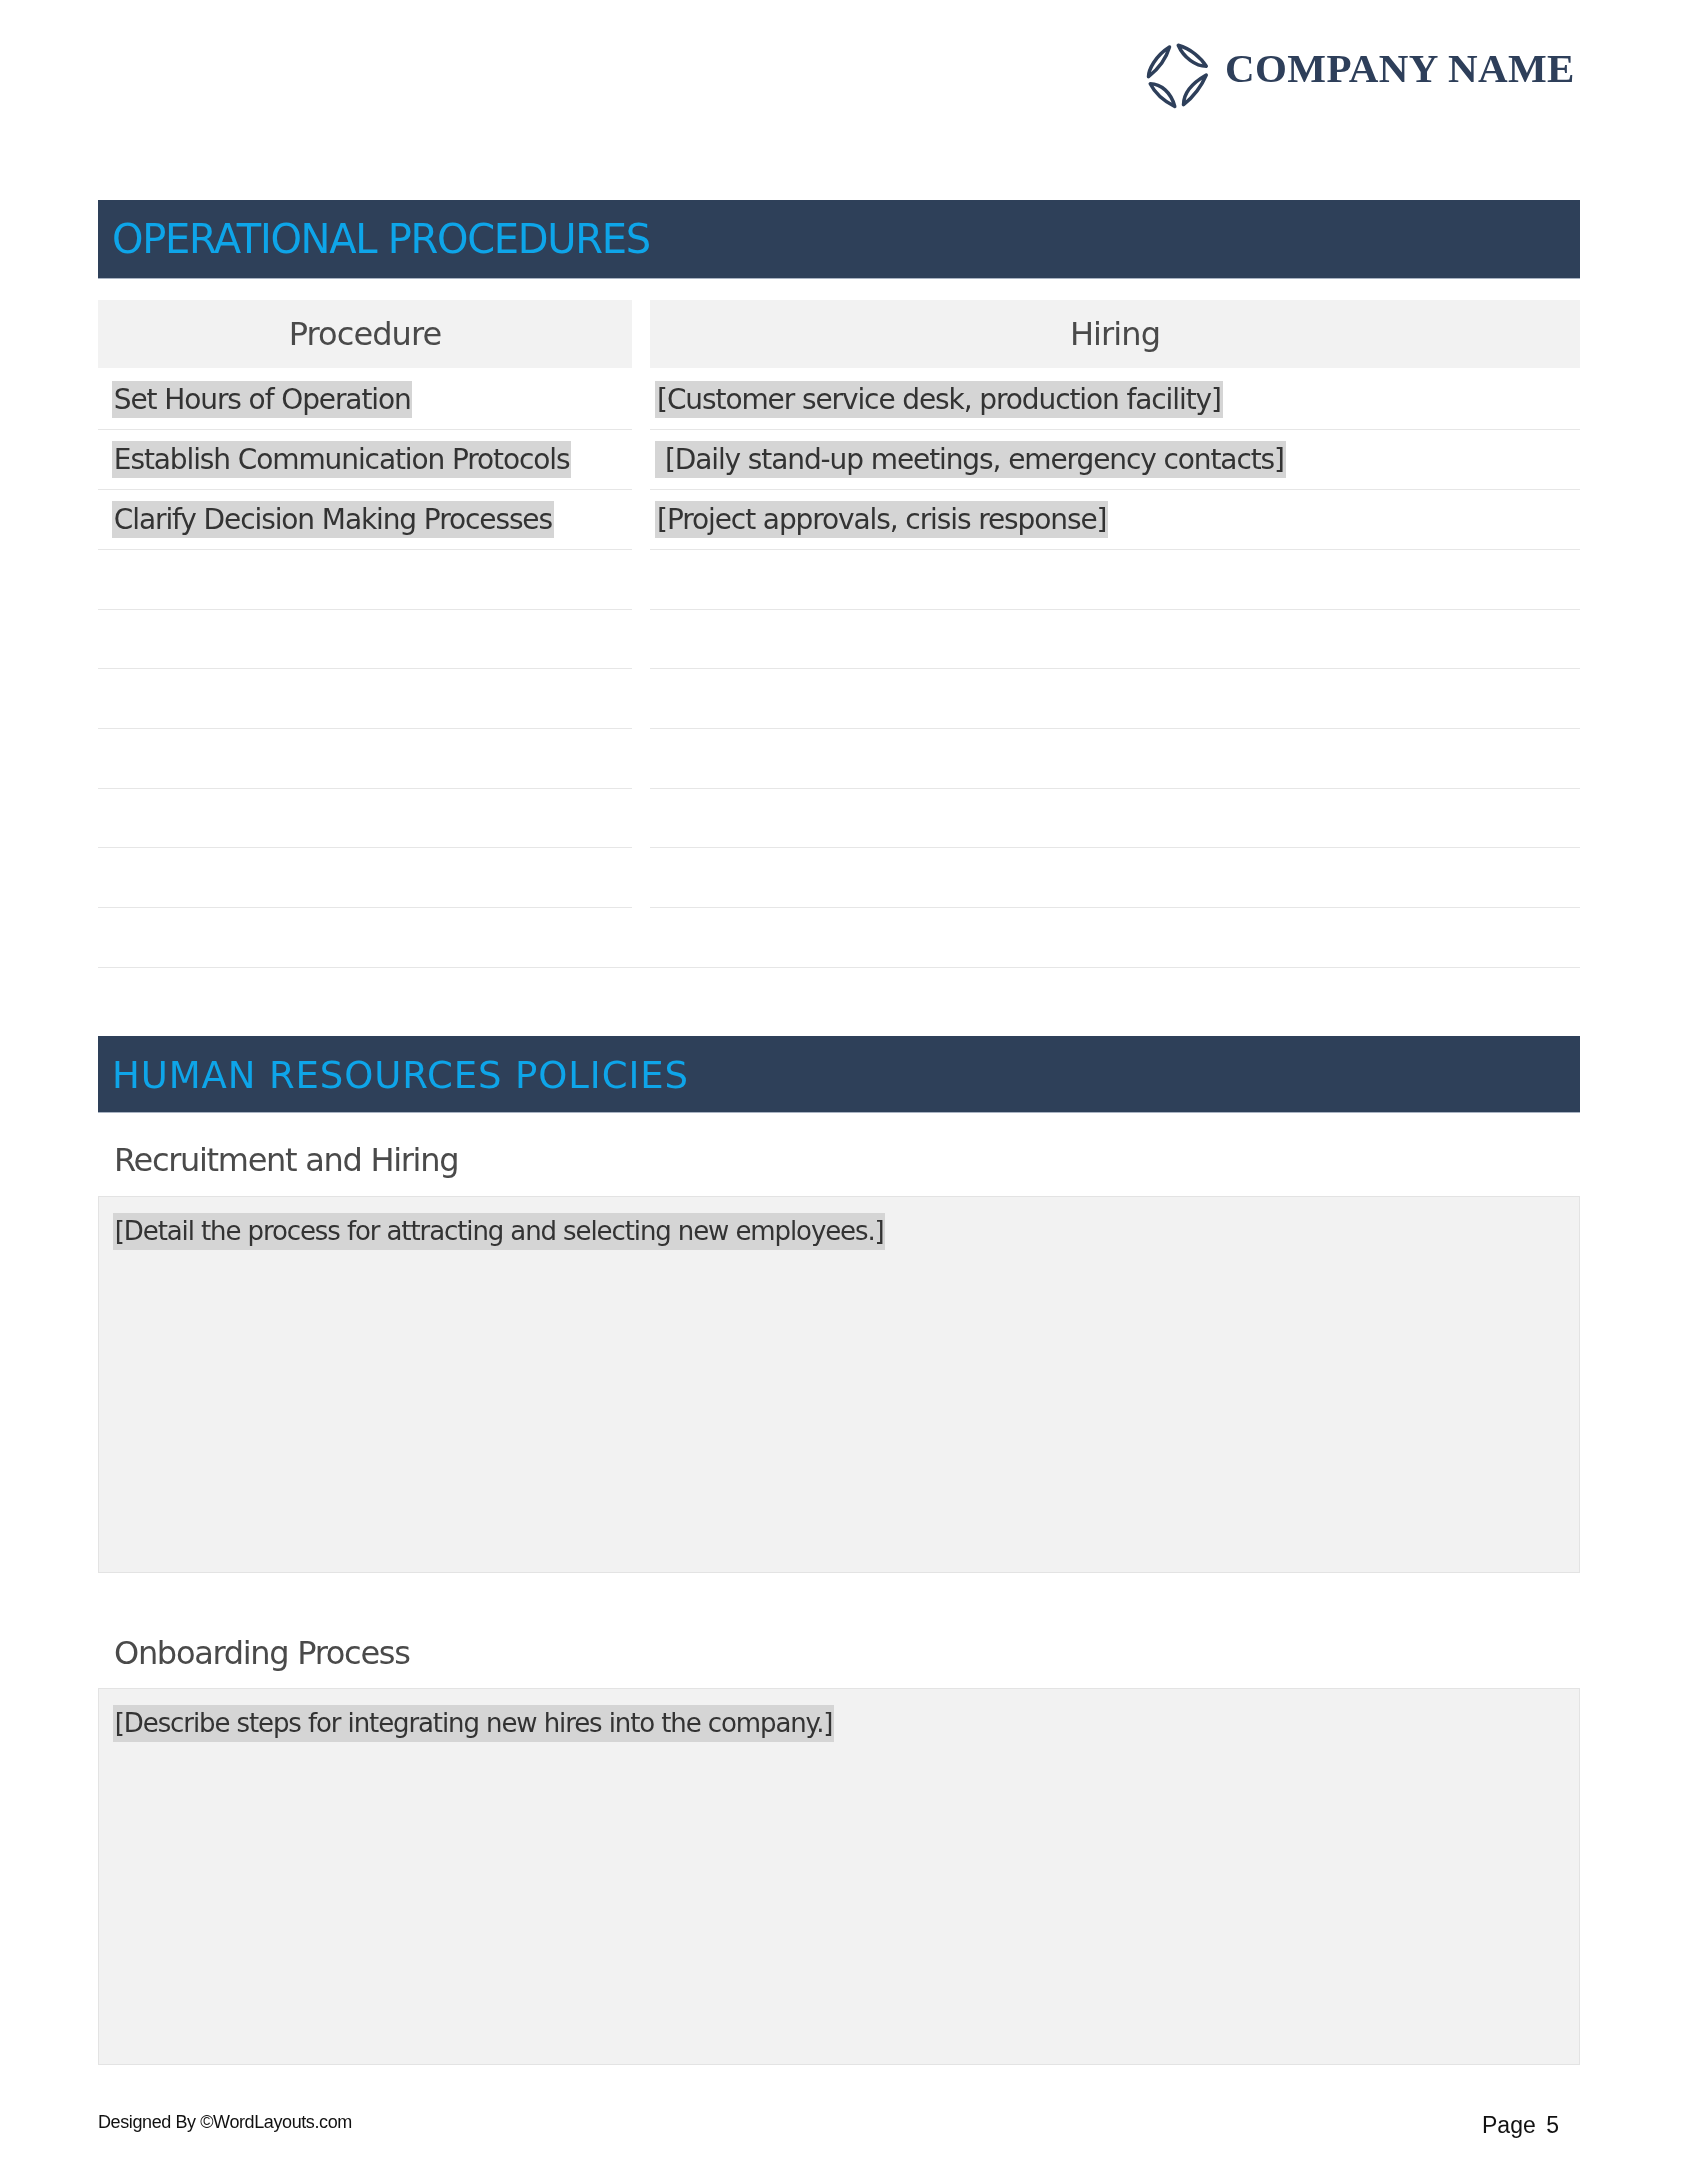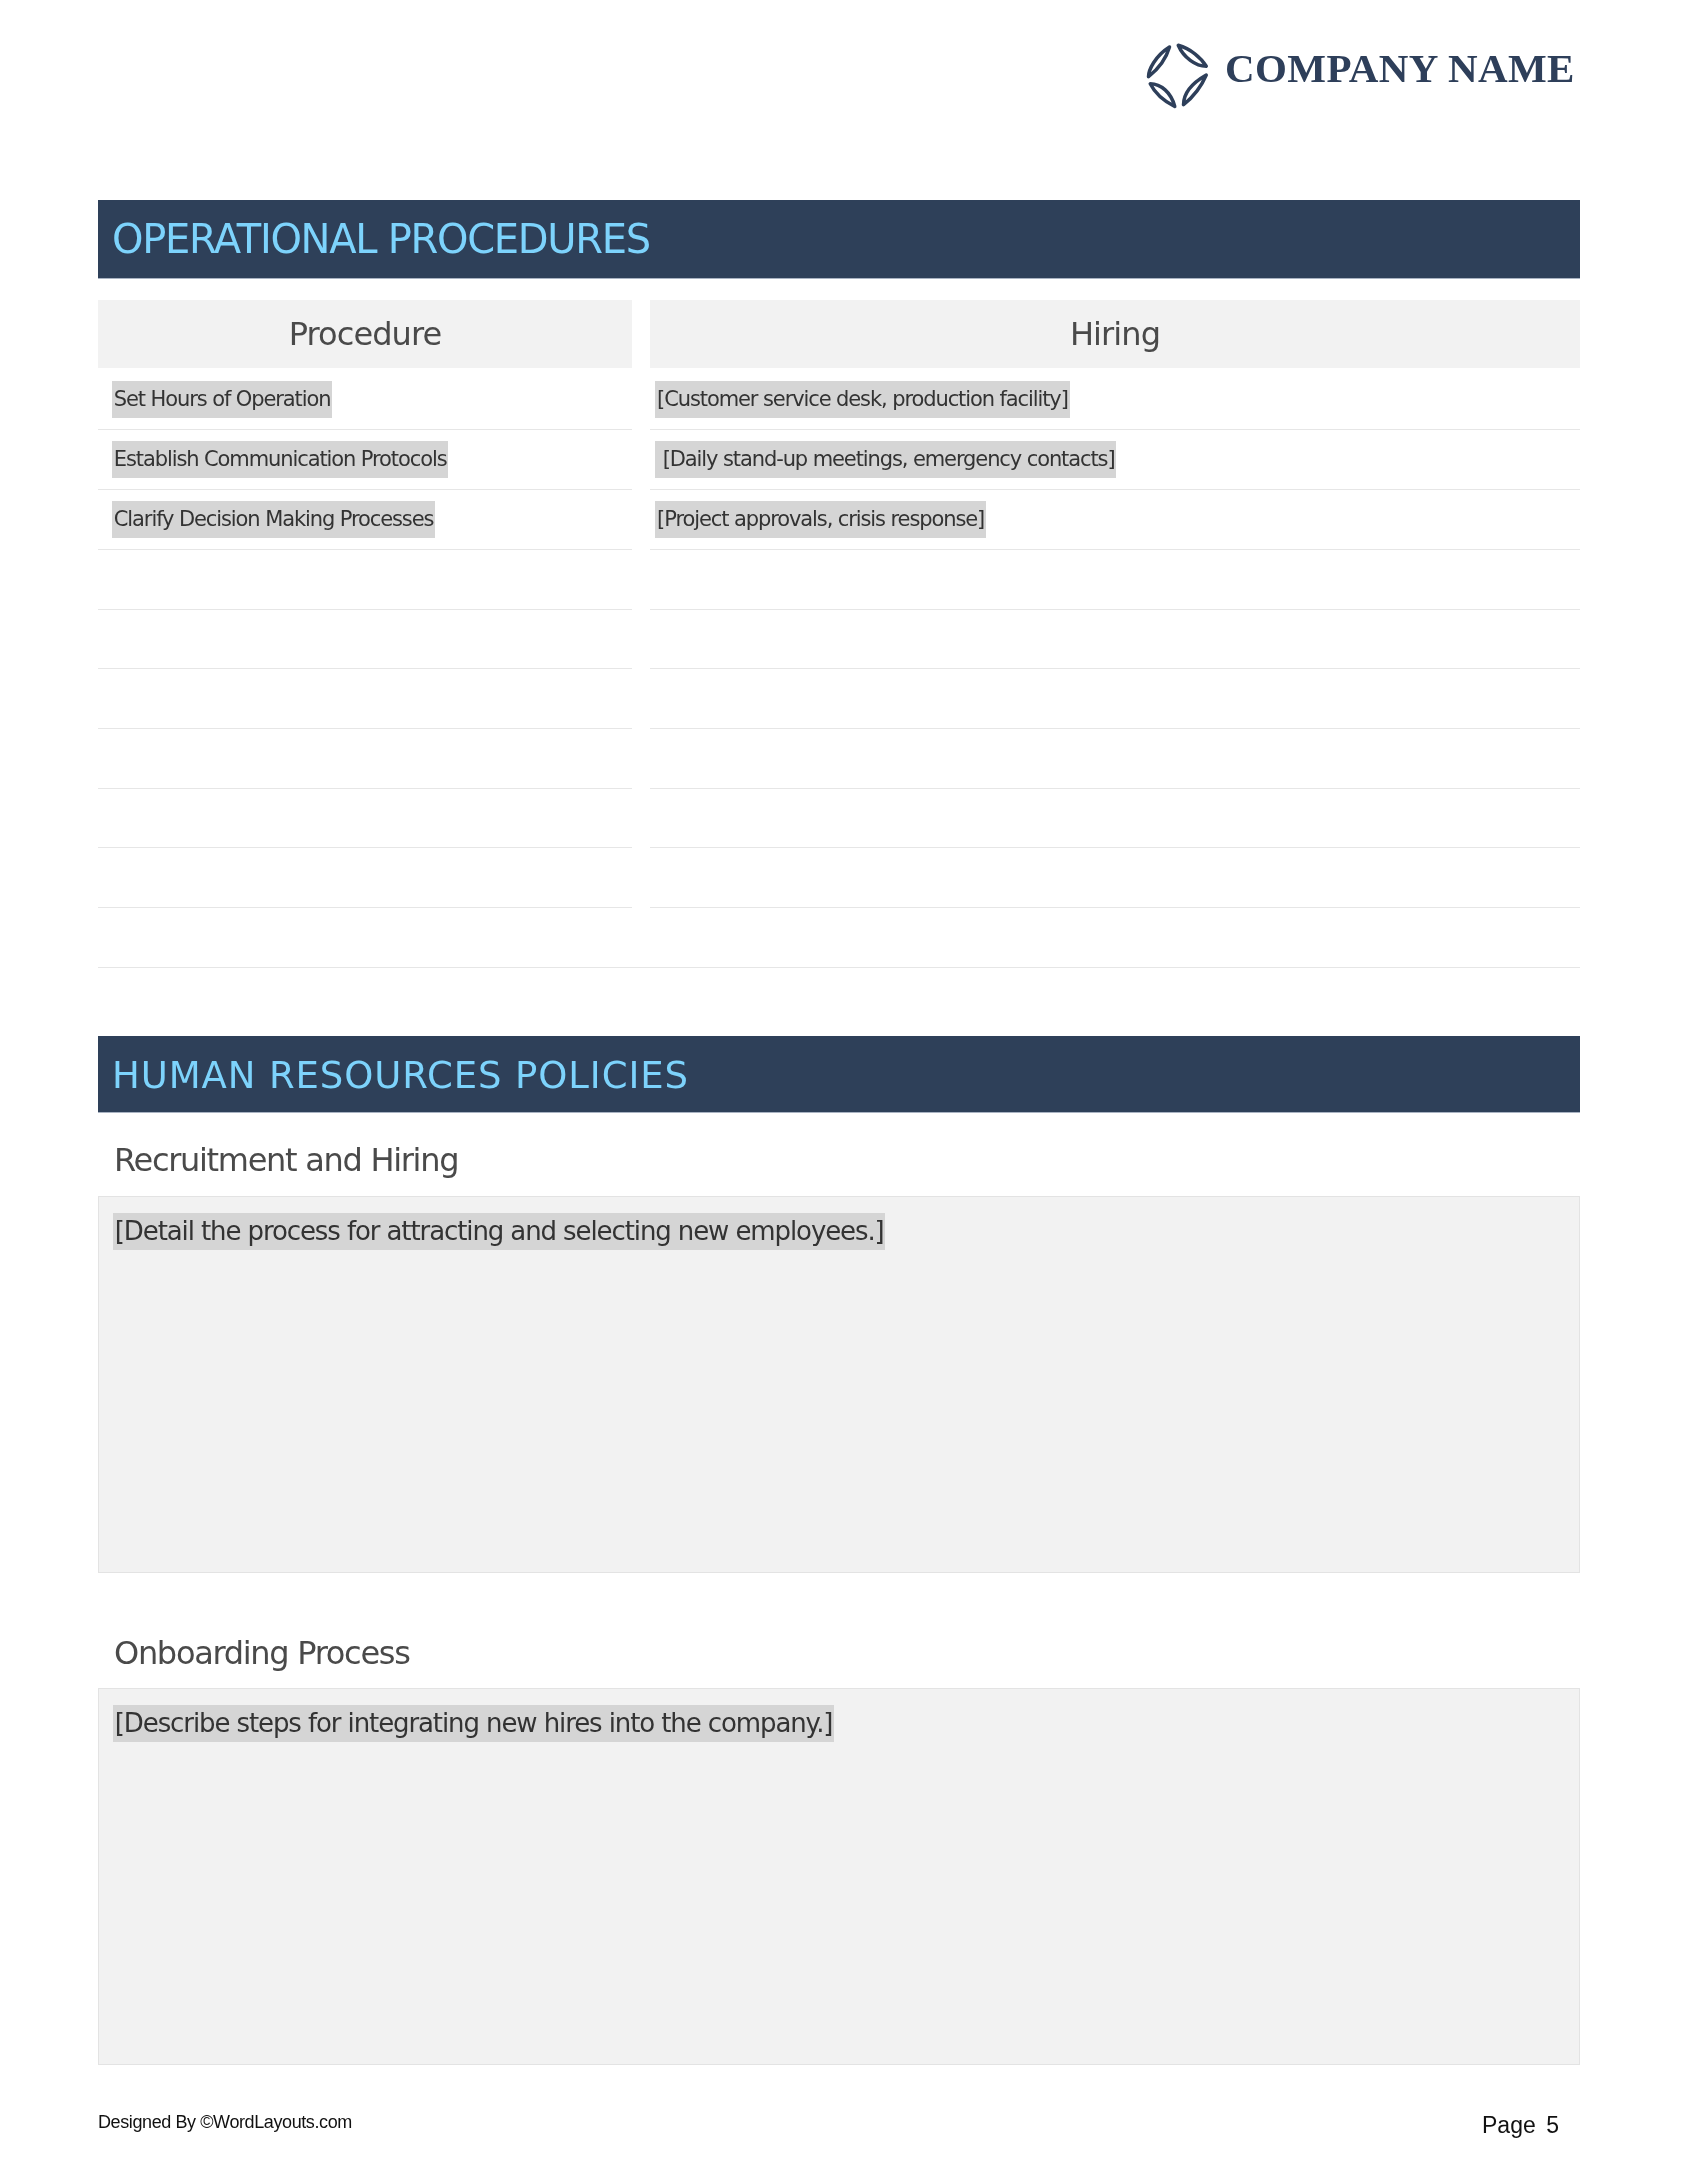--- a/index.html
+++ b/index.html
@@ -7,36 +7,36 @@
          font-family: "Liberation Sans", "DejaVu Sans", sans-serif; color: #333; }
   .abs { position: absolute; }
 
   
   .logo-mark { left: 1143px; top: 40px; width: 67px; height: 70px; }
   .company-name { left: 1225px; top: 44px; font-family: "Liberation Serif", "DejaVu Serif", serif;
                   font-weight: bold; font-size: 41px; color: #2e3f5a; letter-spacing: 0.4px; white-space: nowrap; }
 
   
   .banner { left: 98px; width: 1482px; background: #2e4059; border-bottom: 1.8px solid #a9b3c2; box-sizing: border-box; }
-  .banner-title { position: absolute; left: 14px; color: #7dd3fc; font-family: "DejaVu Sans", sans-serif;
+  .banner-title { position: absolute; left: 14px; color: #0ea5e9; font-family: "DejaVu Sans", sans-serif;
                   white-space: nowrap; }
   .banner-op { top: 200px; height: 79px; }
   .banner-op .banner-title { top: 16px; font-size: 40px; letter-spacing: -1.3px; }
   .banner-hr { top: 1036px; height: 77px; }
   .banner-hr .banner-title { top: 17.6px; font-size: 37px; letter-spacing: 0.9px; }
 
   
   .th { top: 300px; height: 68px; background: #f2f2f2; text-align: center; font-family: "DejaVu Sans", sans-serif;
         font-size: 32px; color: #4a4a4a; line-height: 68px; letter-spacing: -0.9px; }
   .th-left { left: 98px; width: 534px; }
   .th-right { left: 650px; width: 930px; }
   .row { height: 60px; box-sizing: border-box; border-bottom: 1.8px solid #e6e6e6; }
   .cell-left { left: 98px; width: 534px; }
   .cell-right { left: 650px; width: 930px; }
-  .cell-text { position: absolute; top: 10.5px; font-family: "DejaVu Sans", sans-serif; font-size: 21px;
+  .cell-text { position: absolute; top: 10.5px; font-family: "DejaVu Sans", sans-serif; font-size: 28px;
                color: #333; background: #d5d5d5; white-space: nowrap; letter-spacing: -1.1px; padding: 0 1.8px; line-height: 37px; }
   .cell-left .cell-text { left: 14px; }
   .cell-right .cell-text { left: 5.3px; }
 
   
   .subhead { left: 114px; font-family: "DejaVu Sans", sans-serif; font-size: 32px; color: #4a4a4a; letter-spacing: -1.3px; white-space: nowrap; margin-top: 12px; }
 
   
   .textbox { left: 98px; width: 1482px; background: #f2f2f2; border: 1.8px solid #e3e3e3; box-sizing: border-box; }
   .textbox-text { position: absolute; left: 14px; top: 16px; font-family: "DejaVu Sans", sans-serif; font-size: 26px;

